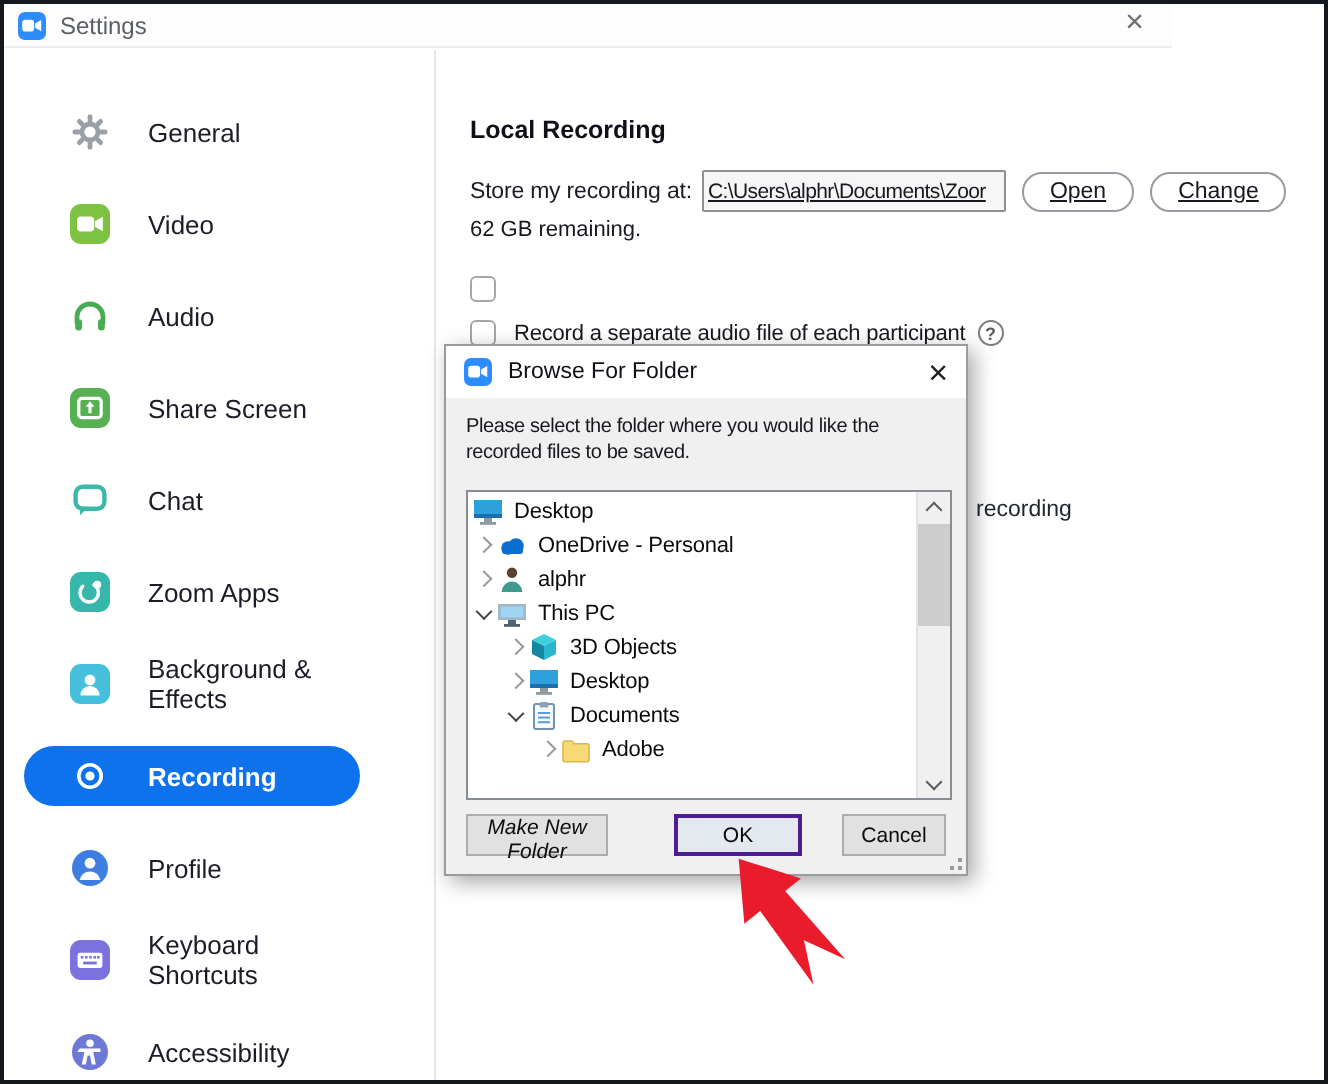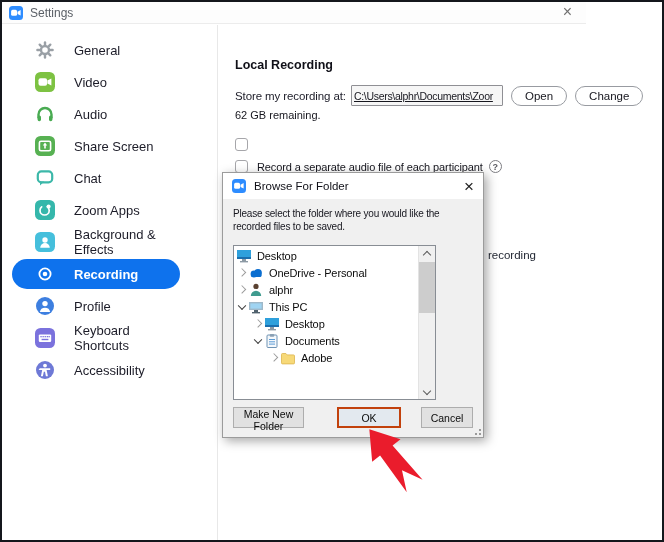--- a/index.html
+++ b/index.html
@@ -13,50 +13,50 @@
     color:#1c1c28;
   }
   
   .titlebar{position:absolute;left:0;top:0;width:584px;height:22px;background:#fdfdfd;
     border-bottom:1px solid #ececec;display:flex;align-items:center;padding-left:7px;z-index:3;}
   .titlebar .app-title{font-size:12px;color:#5a5f66;margin-left:7px;}
   .win-close{position:absolute;right:14px;top:0;height:22px;line-height:20px;font-size:16px;color:#707070;cursor:default;}
   
   .sidebar{position:absolute;left:0;top:23px;width:216px;bottom:0;background:#fff;
     border-right:1px solid #e8e8e8;padding-top:10px;z-index:2;}
-  .side-item{width:168px;height:30px;margin:0 0 2px 10px;border-radius:16px;display:flex;
+  .side-item{width:168px;height:30px;margin:16px 0 2px 10px;border-radius:16px;display:flex;
     align-items:center;padding-left:23px;font-size:13px;color:#1c1c28;cursor:pointer;}
   .side-item .icn{width:20px;height:20px;flex:0 0 20px;margin-right:19px;display:flex;align-items:center;justify-content:center;}
   .side-item.active{background:#0e72ed;color:#ffffff;font-weight:bold;}
   
   .content{position:absolute;left:217px;top:23px;right:0;bottom:0;background:#fff;
     padding:33px 0 0 16px;}
   .section-title{font-size:12.5px;font-weight:bold;color:#101018;}
   .store-row{display:flex;align-items:center;margin-top:13px;}
   .store-label{font-size:11.5px;letter-spacing:-0.1px;}
   .path-input{width:152px;height:21px;margin-left:5px;border:1px solid #8f8f94;background:#f6f6f6;
     font-family:"Liberation Sans",sans-serif;font-size:10.5px;letter-spacing:-0.3px;color:#17171f;padding:0 2px;border-radius:1px;text-decoration:underline;}
   .pill-btn{height:20px;margin-left:8px;padding:0 13px;border:1px solid #989ba1;border-radius:10px;
-    background:#fff;font-family:"Liberation Sans",sans-serif;font-size:11.5px;color:#17171f;cursor:pointer;}
+    background:#fff;font-family:"Liberation Sans",sans-serif;font-size:11.5px;color:#17171f;cursor:pointer;text-decoration:underline;}
   .remaining{font-size:11px;margin-top:3px;color:#17171f;}
   .check-row{display:flex;align-items:center;margin-top:17px;}
   .check-row + .check-row{margin-top:9px;}
   .checkbox{width:13px;height:13px;flex:0 0 13px;border:1px solid #a6a6aa;border-radius:3px;background:#fff;cursor:pointer;}
   .check-label{font-size:11px;letter-spacing:-0.1px;margin-left:9px;color:#17171f;}
   .help-icon{width:13px;height:13px;border:1px solid #7d7d82;border-radius:50%;margin-left:6px;
     font-size:9px;color:#5a5a60;display:flex;align-items:center;justify-content:center;font-weight:bold;}
   .bg-fragment{position:absolute;left:486px;top:247px;font-size:11.5px;color:#1f2430;}
   
   .dialog{position:absolute;left:220px;top:170px;width:262px;height:266px;background:#f0f0f0;
     border:1px solid #9b9b9b;box-shadow:3px 3px 10px rgba(0,0,0,0.35);z-index:10;}
   .dlg-titlebar{height:26px;background:#ffffff;display:flex;align-items:center;padding:0 9px;}
   .dlg-title{font-size:11.5px;color:#101018;margin-left:8px;flex:1;}
   .dlg-close{font-size:17px;line-height:17px;color:#222;cursor:pointer;}
   .dlg-desc{font-size:10px;letter-spacing:-0.2px;line-height:13px;color:#17171f;margin:8px 10px 0 10px;width:238px;}
-  .tree{position:absolute;left:10px;top:72px;width:203px;height:155px;background:#fff;
+  .tree{position:absolute;left:10px;top:72px;width:243px;height:155px;background:#fff;
     border:1px solid #888d94;overflow:hidden;}
   .tree-inner{position:absolute;left:0;top:1px;right:17px;}
   .trow{display:flex;align-items:center;height:17px;font-size:11px;color:#0b0b0b;cursor:pointer;white-space:nowrap;}
   .lvl0{padding-left:2px;} .lvl1{padding-left:2px;} .lvl2{padding-left:18px;} .lvl3{padding-left:34px;}
   .chev{width:12px;flex:0 0 12px;height:17px;position:relative;}
   .chev::after{content:"";position:absolute;top:50%;left:3px;width:5px;height:5px;
     border-right:1.3px solid #9a9a9a;border-bottom:1.3px solid #9a9a9a;transform:translateY(-60%) rotate(-45deg);}
   .chev.down::after{border-color:#3f3f3f;transform:translateY(-70%) rotate(45deg);}
   .ticon{width:16px;height:16px;flex:0 0 16px;margin-right:5px;display:flex;align-items:center;justify-content:center;}
   .tlabel{letter-spacing:-0.1px;}
@@ -65,22 +65,22 @@
   .scroll-arrow{position:absolute;left:0;width:16px;height:15px;}
   .scroll-arrow::after{content:"";position:absolute;left:5px;width:5px;height:5px;
     border-right:1.2px solid #5c5c5c;border-bottom:1.2px solid #5c5c5c;}
   .scroll-arrow.up{top:0;} .scroll-arrow.up::after{top:6px;transform:rotate(-135deg);}
   .scroll-arrow.down{bottom:0;} .scroll-arrow.down::after{top:4px;transform:rotate(45deg);}
   .scroll-thumb{position:absolute;left:0;top:16px;width:16px;height:51px;background:#cdcdcd;}
   
   .dlg-buttons{position:absolute;left:10px;right:10px;bottom:9px;display:flex;align-items:center;}
   .win-btn{height:21px;background:#e1e1e1;border:1px solid #adadad;font-family:"Liberation Sans",sans-serif;
     font-size:10.5px;color:#0b0b0b;cursor:pointer;border-radius:0;}
-  .btn-mnf{width:71px;}
-  .btn-ok{width:64px;margin-left:auto;border:2px solid #c2410c;background:#e3e9ef;}
+  .btn-mnf{width:71px;font-style:italic;}
+  .btn-ok{width:64px;margin-left:auto;border:2px solid #4c1d95;background:#e3e9ef;}
   .btn-cancel{width:52px;margin-left:20px;}
   .grip{position:absolute;right:2px;bottom:2px;width:9px;height:9px;}
   .grip i{position:absolute;width:2px;height:2px;background:#9a9a9a;}
   .grip i:nth-child(1){right:0;bottom:0;} .grip i:nth-child(2){right:4px;bottom:0;}
   .grip i:nth-child(3){right:0;bottom:4px;}
   
   .red-arrow{position:absolute;left:350px;top:416px;z-index:20;pointer-events:none;}
 </style>
 </head>
 <body>
@@ -317,20 +317,31 @@
           <svg width="16" height="16" viewBox="0 0 16 16">
               <rect x="1" y="3" width="14" height="8" fill="#9fb8c8"></rect>
           <rect x="2.4" y="4.4" width="11.2" height="5.2" fill="#9fd4f2"></rect>
           <rect x="6" y="11" width="4" height="2" fill="#51626e"></rect>
               <rect x="4" y="13" width="8" height="1.4" fill="#51626e"></rect>
             </svg>
         </span>
         <span class="tlabel">This PC</span>
       </div>
 
+      <div class="trow lvl2">
+        <span class="chev"></span>
+        <span class="ticon">
+          <svg width="16" height="16" viewBox="0 0 16 16">
+              <polygon points="8,1 14,4 8,7 2,4" fill="#3fd0e0"></polygon>
+          <polygon points="2,4 8,7 8,14 2,11" fill="#1787a0"></polygon>
+              <polygon points="14,4 8,7 8,14 14,11" fill="#25b8cf"></polygon>
+            </svg>
+        </span>
+        <span class="tlabel">3D Objects</span>
+      </div>
 
       <div class="trow lvl2">
         <span class="chev"></span>
         <span class="ticon">
           <svg width="16" height="16" viewBox="0 0 16 16">
               <rect x="1" y="2" width="14" height="8" fill="#2ea0dc"></rect>
           <rect x="1" y="9" width="14" height="2" fill="#1b6fae"></rect>
               <rect x="6" y="11" width="4" height="2" fill="#8d9aa5"></rect>
           <rect x="4" y="13" width="8" height="1.4" fill="#8d9aa5"></rect>
             </svg>

